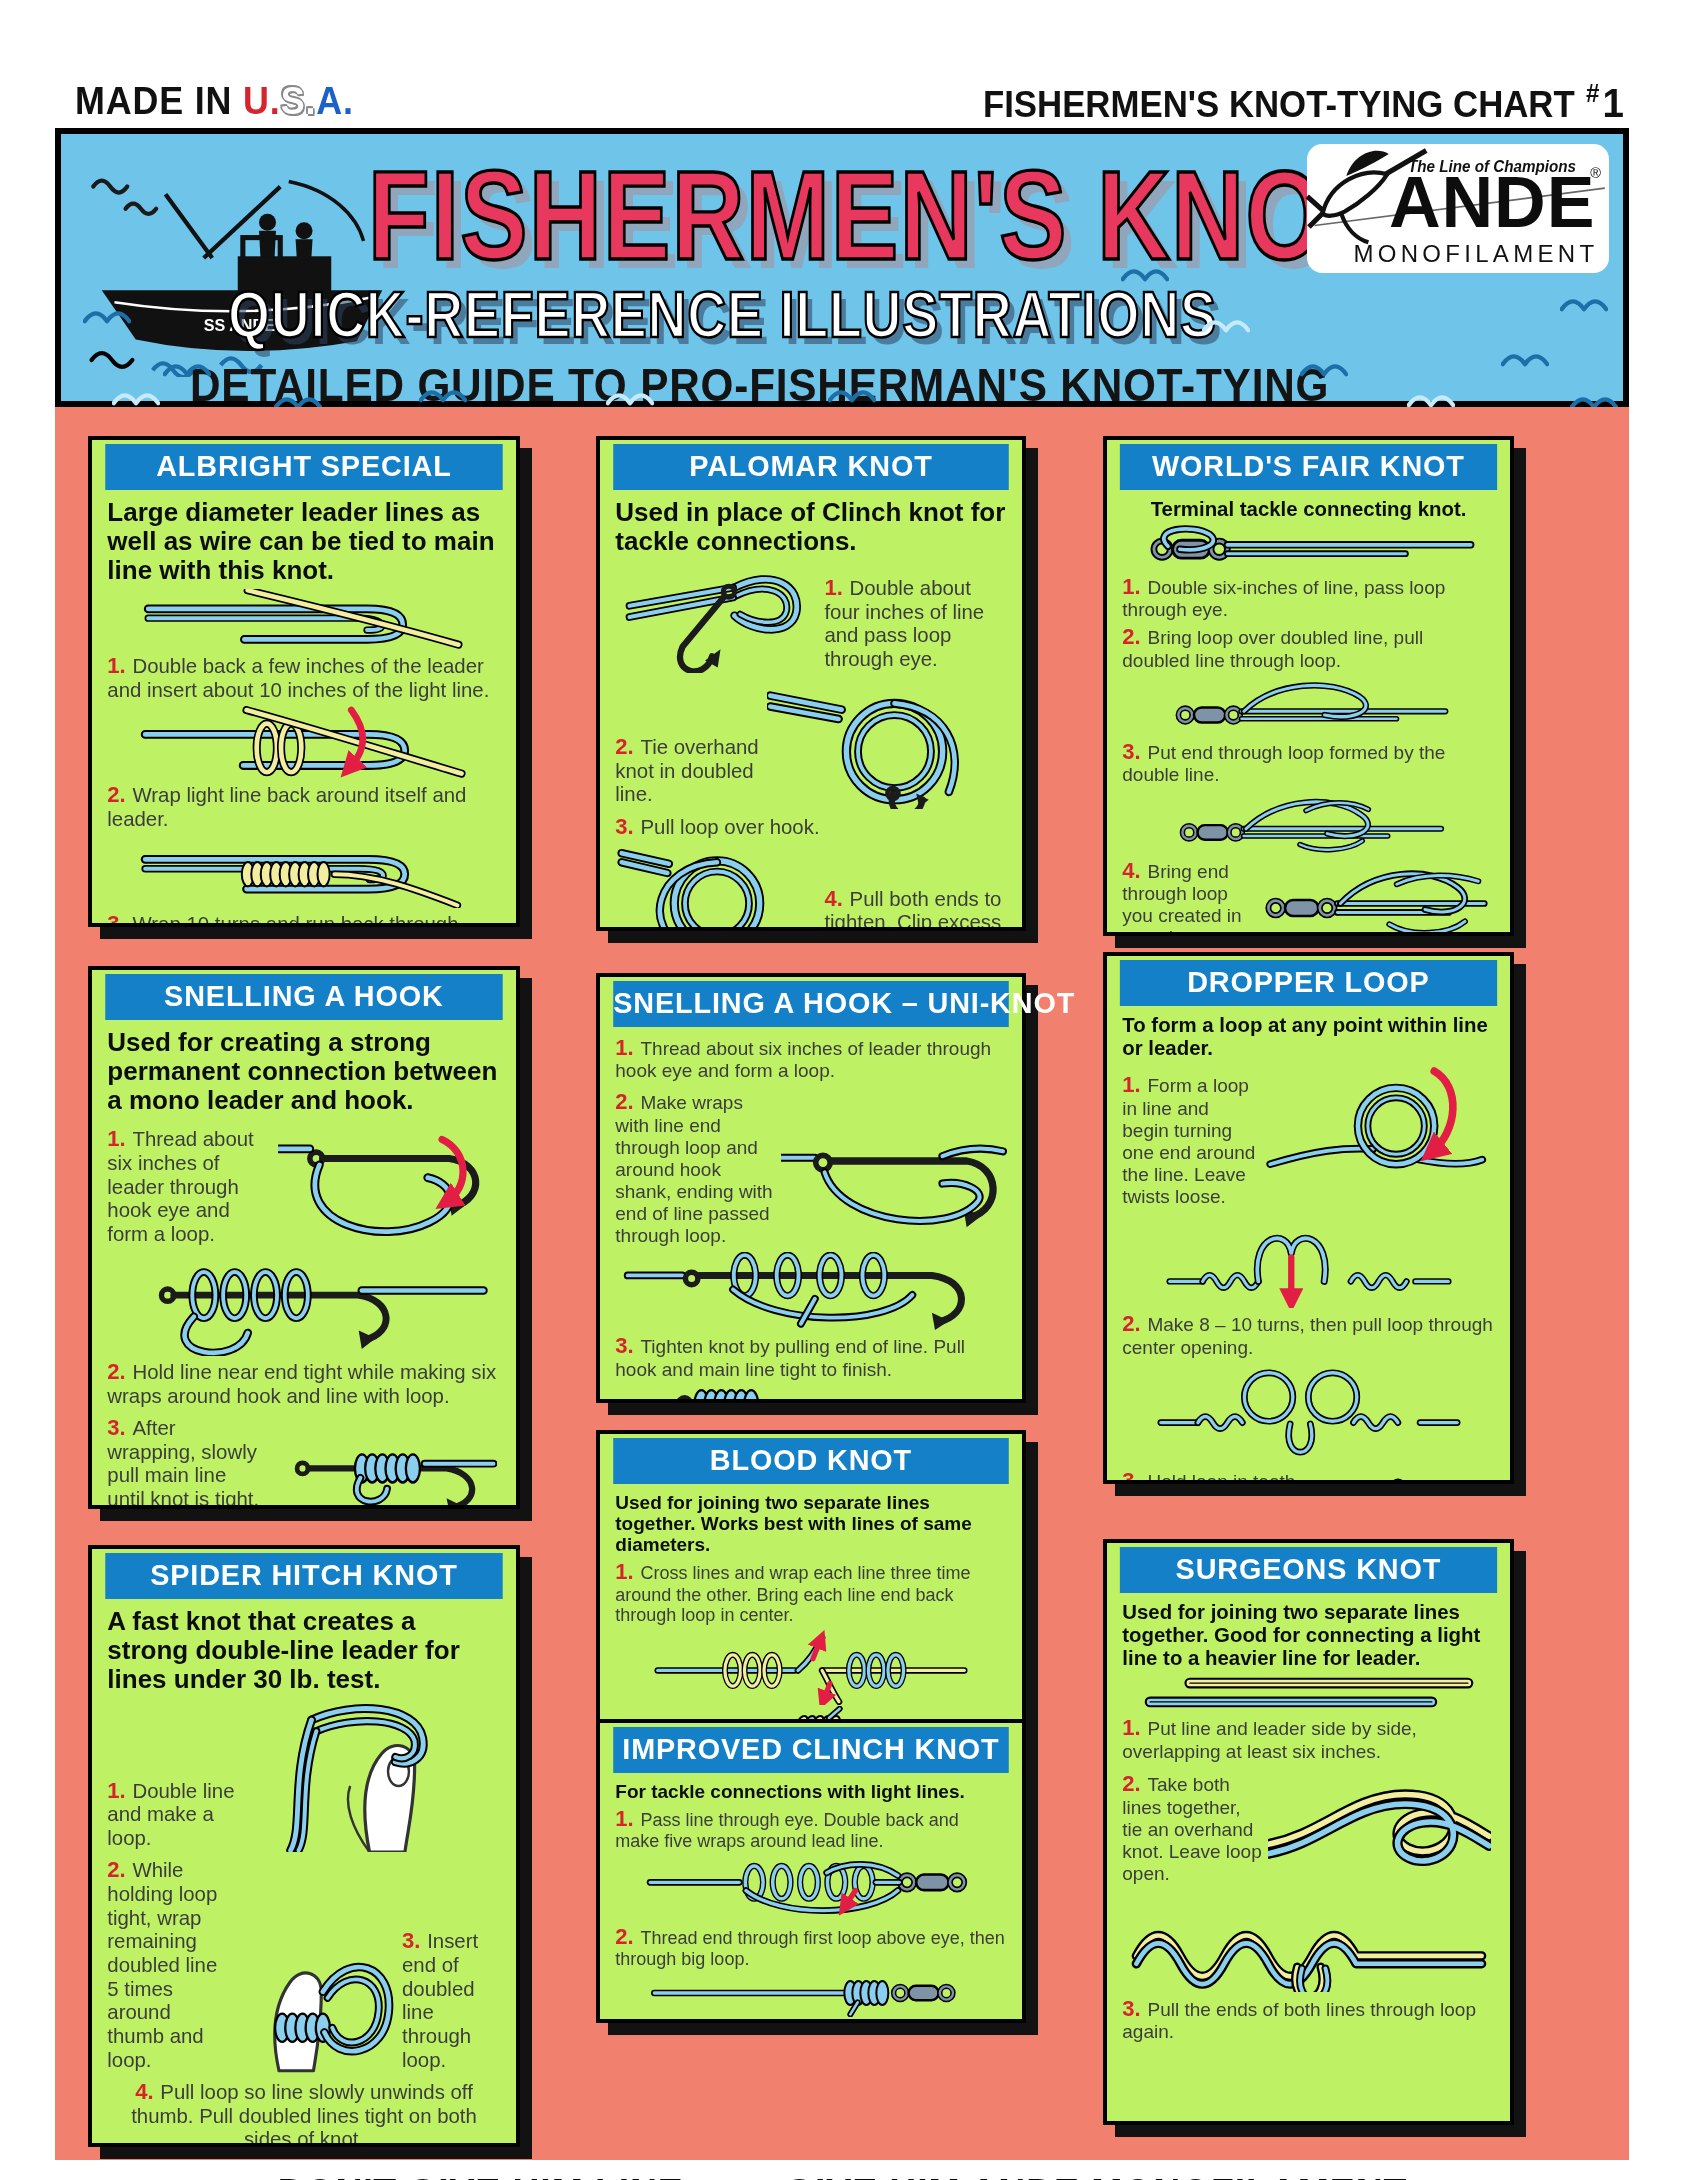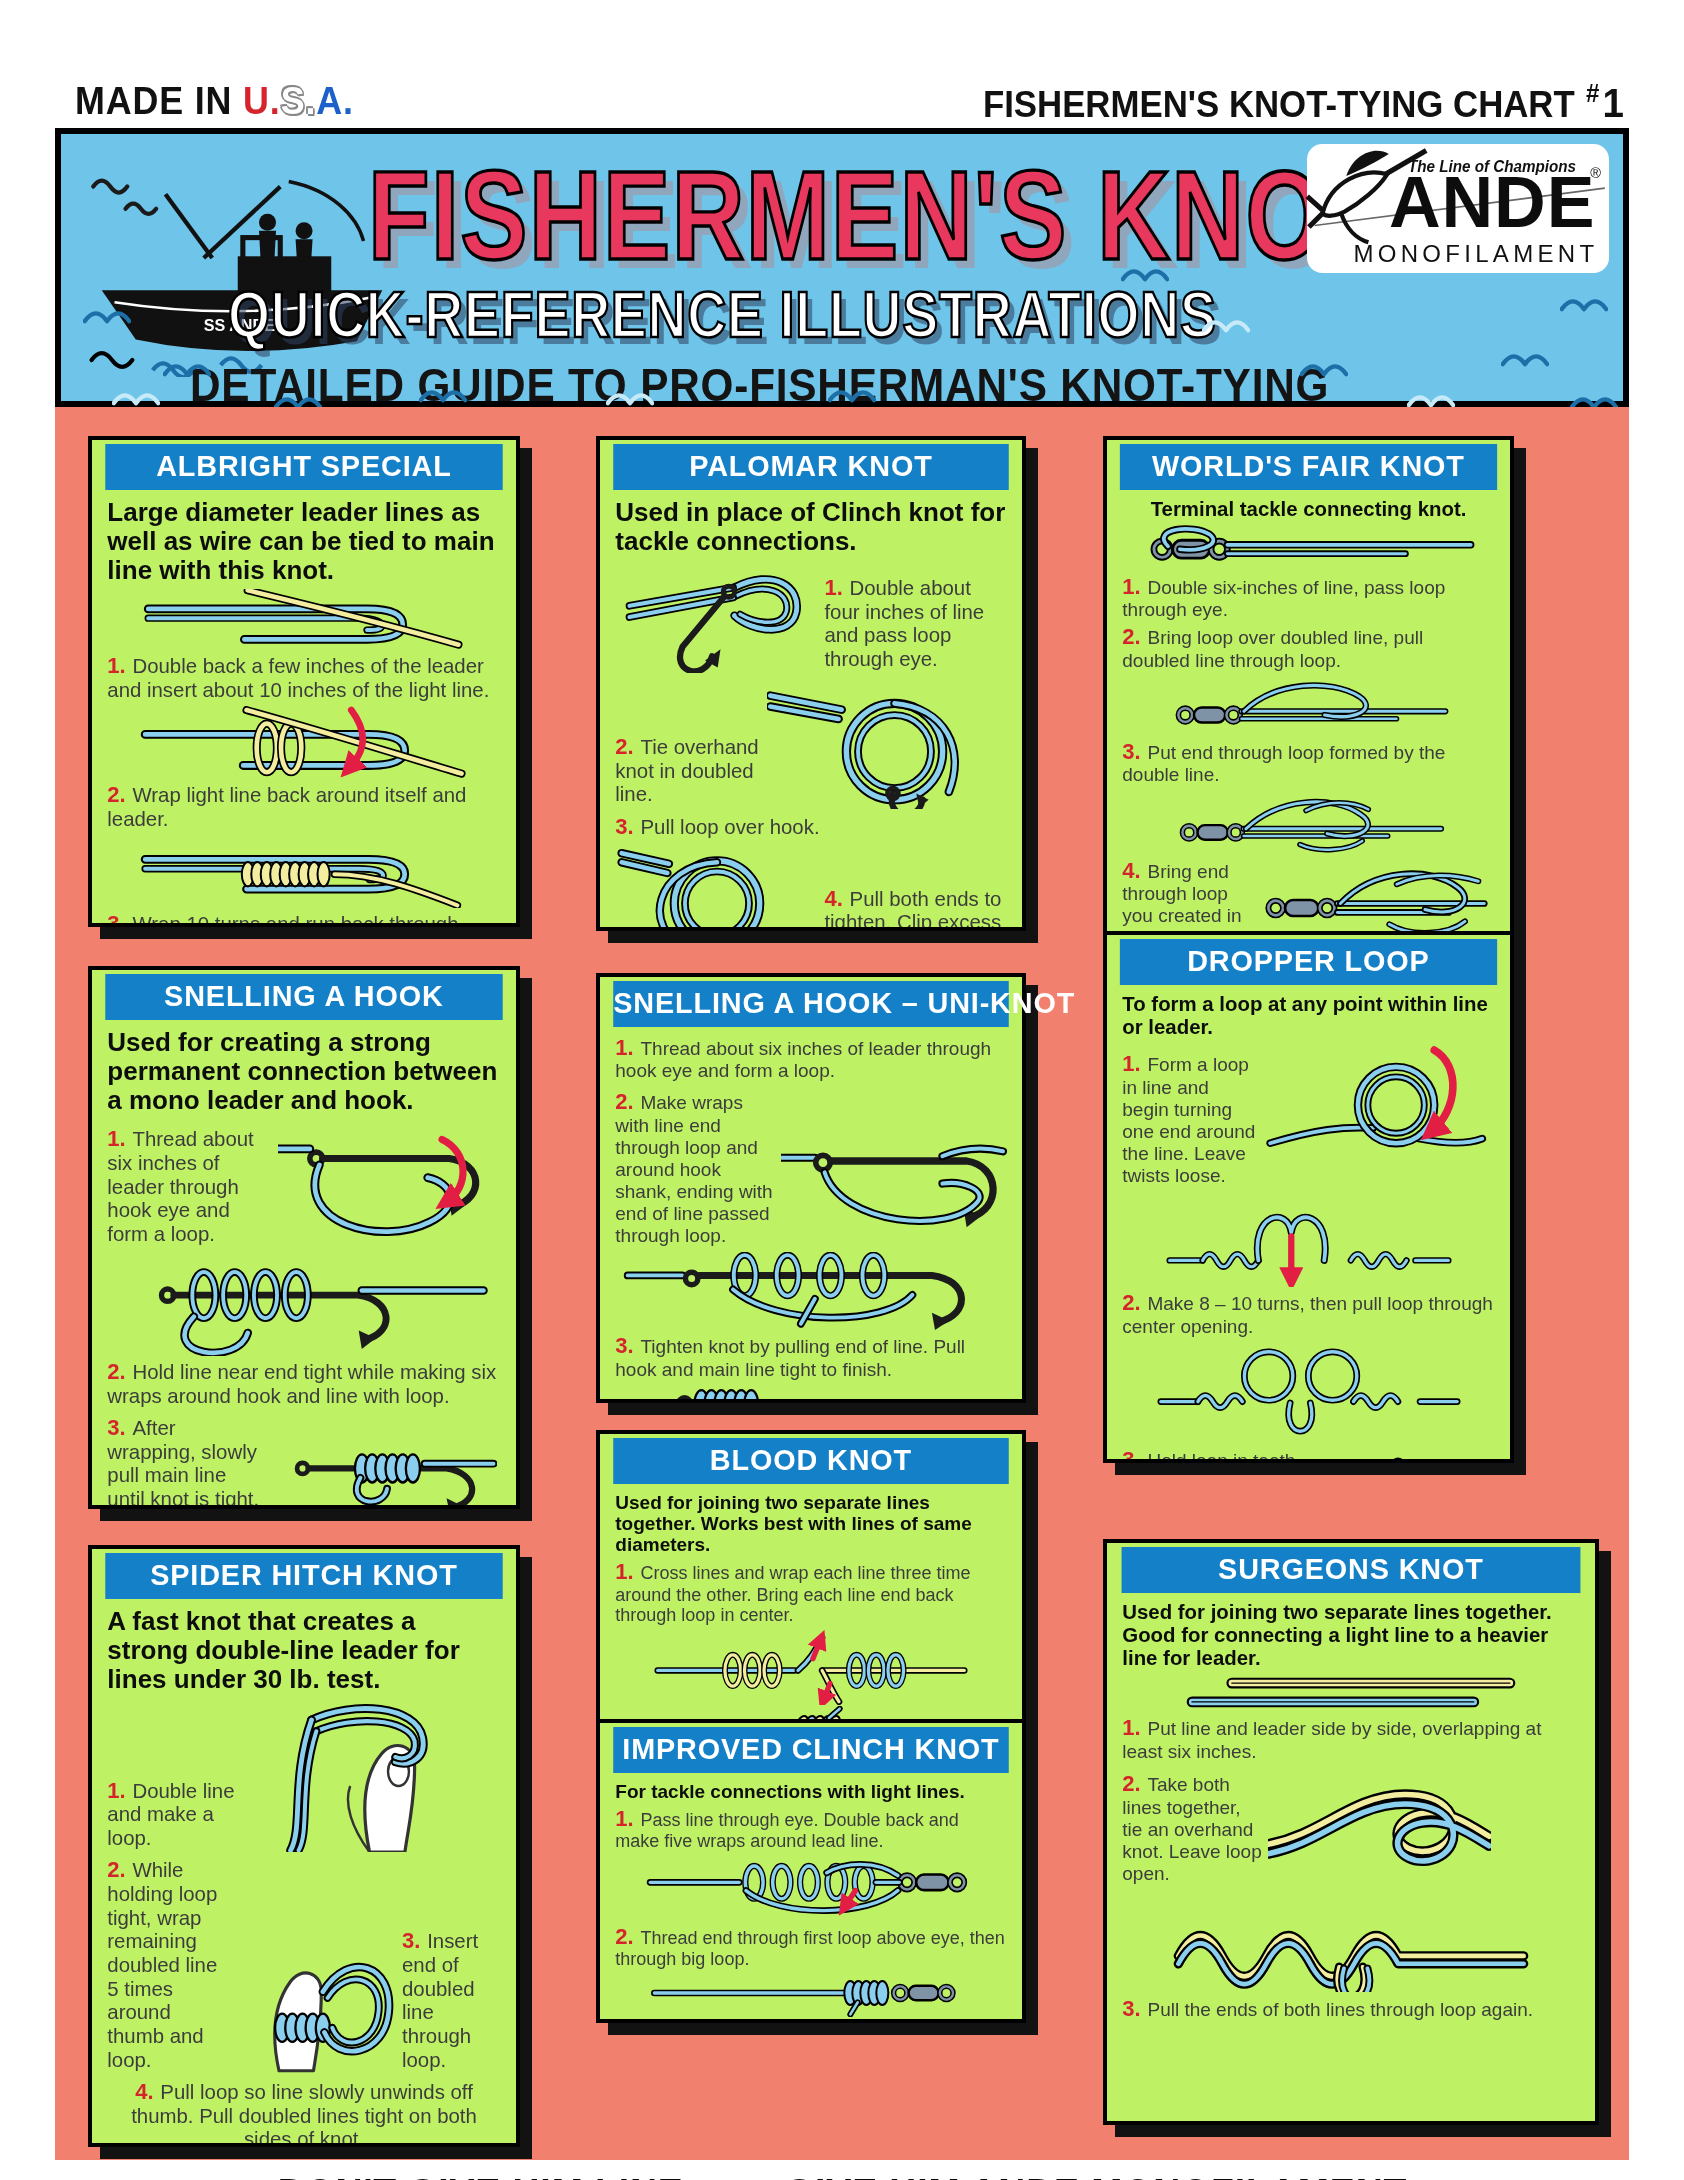--- a/index.html
+++ b/index.html
@@ -621,21 +621,21 @@
           <path class="o" stroke-width="8" d="M180 30 C215 14 258 16 290 26"></path>
             <path class="b" stroke-width="4" d="M180 30 C215 14 258 16 290 26"></path>
           <path class="o" stroke-width="8" d="M170 84 C200 102 250 98 272 80"></path>
             <path class="b" stroke-width="4" d="M170 84 C200 102 250 98 272 80"></path>
         </svg>
       </div>
 
     </div>
   </div>
 
-  <div class="panel sm" style="left:1103px;top:883px;width:411px;height:532px">
+  <div class="panel sm" style="left:1103px;top:904px;width:411px;height:532px">
     <div class="ph">DROPPER LOOP</div>
     <div class="pb">
       <p class="intro">To form a loop at any point within line or leader.</p>
       <div class="row">
         <p class="step" style="width:136px"><span class="n">1.</span><span>Form a loop in line and begin turning one end around the line. Leave twists loose.</span></p>
         <svg class="illus" viewBox="0 0 280 190" width="228" height="145">
           <path class="o" stroke-width="10" d="M0 130 C60 112 95 108 135 110"></path>
             <path class="b" stroke-width="5" d="M0 130 C60 112 95 108 135 110"></path>
           <path class="o" stroke-width="10" d="M195 124 C235 132 262 130 278 124"></path>
             <path class="b" stroke-width="5" d="M195 124 C235 132 262 130 278 124"></path>
@@ -686,21 +686,21 @@
             <circle cx="103" cy="38" r="8" fill="#8BCFEF" stroke="#000" stroke-width="3"></circle>
           <path class="o" stroke-width="9" d="M118 30 H228"></path>
             <path class="b" stroke-width="4" d="M118 30 H228"></path>
           <path class="o" stroke-width="10" d="M102 44 C62 120 146 120 106 44"></path>
             <path class="b" stroke-width="5" d="M102 44 C62 120 146 120 106 44"></path>
         </svg>
       </div>
     </div>
   </div>
 
-  <div class="panel sm" style="left:1103px;top:1491px;width:496px;height:586px">
+  <div class="panel sm" style="left:1103px;top:1491px;width:411px;height:586px">
     <div class="ph">SURGEONS KNOT</div>
     <div class="pb">
       <p class="intro">Used for joining two separate lines together. Good for connecting a light line to a heavier line for leader.</p>
       <svg class="illus" viewBox="0 0 440 54" width="370" height="39">
         <path class="o" stroke-width="15" d="M55 14 H440"></path>
           <path class="y" stroke-width="9" d="M55 14 H440"></path>
           <path class="o" stroke-width="2" d="M55 14 H440"></path>
         <path class="o" stroke-width="15" d="M0 40 H390"></path>
           <path class="b" stroke-width="9" d="M0 40 H390"></path>
           <path class="o" stroke-width="2" d="M0 40 H390"></path>

